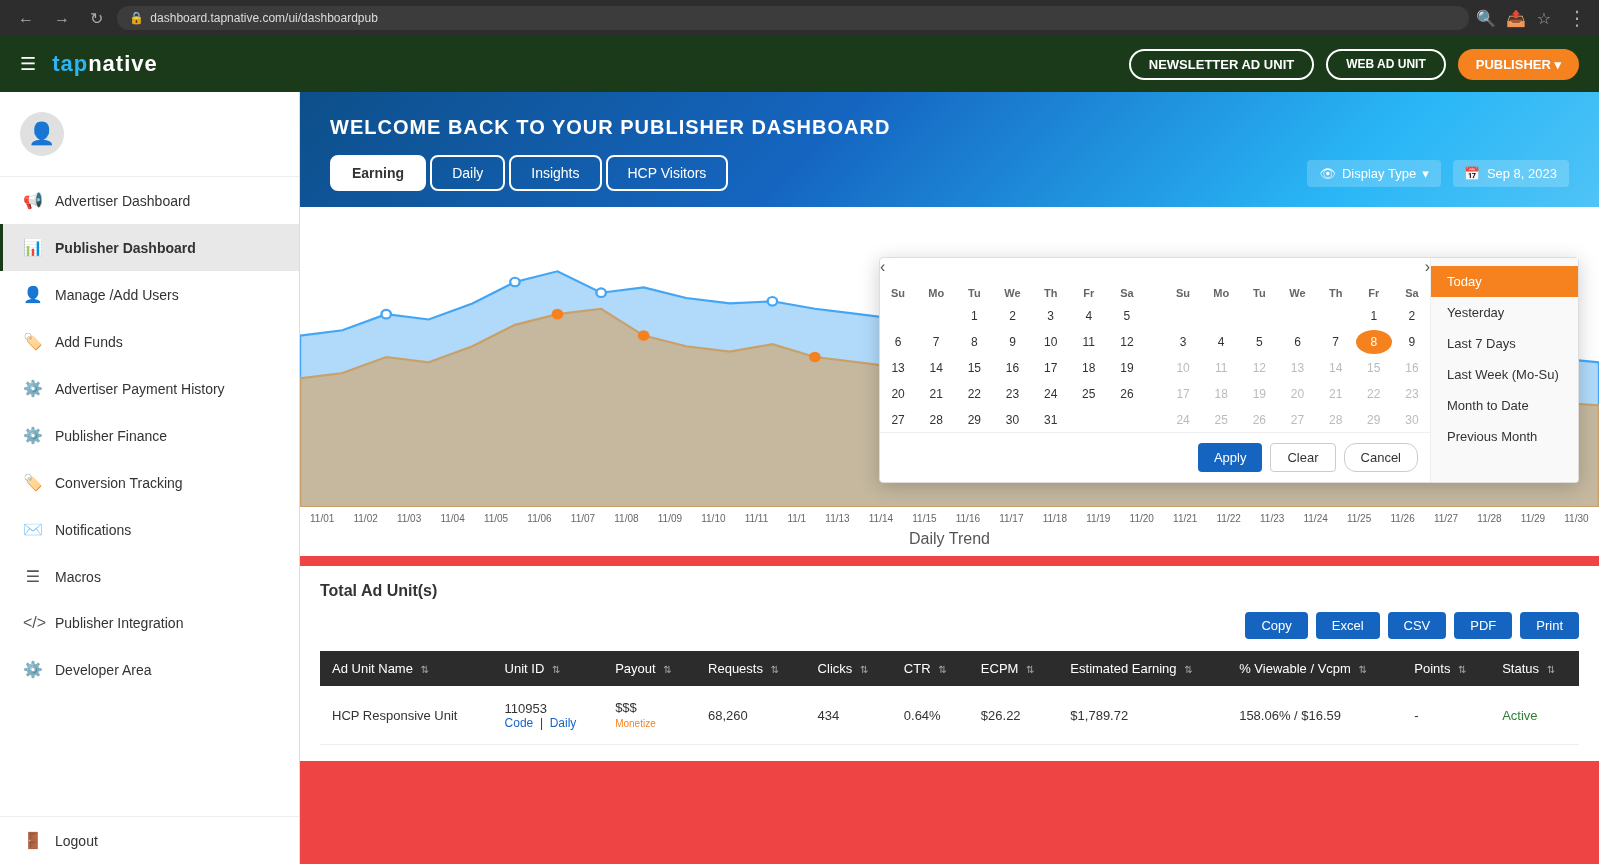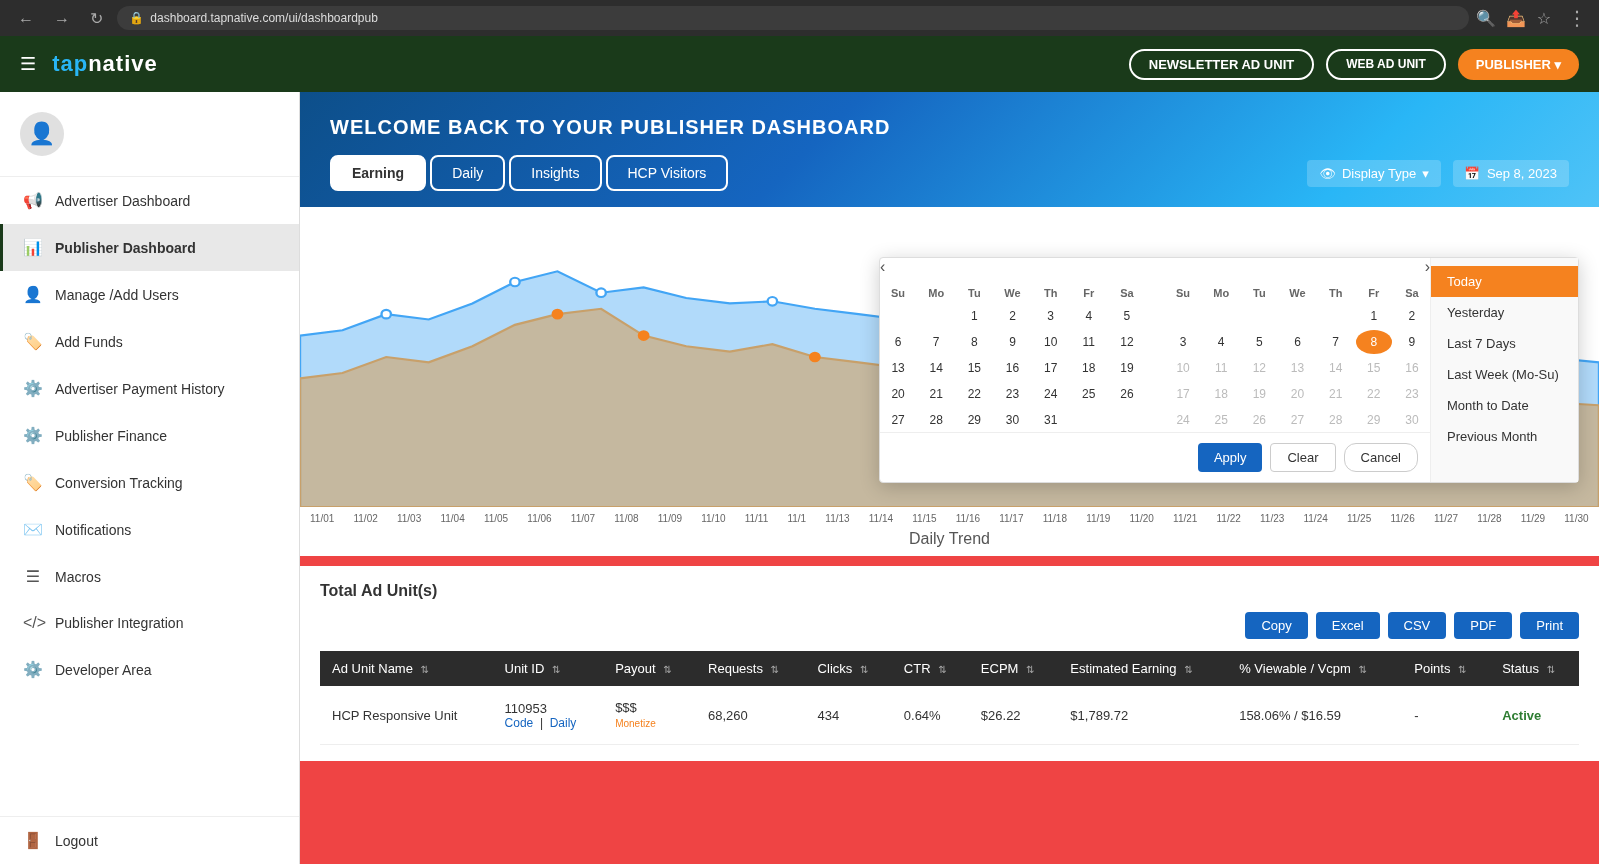--- a/index.html
+++ b/index.html
@@ -345,21 +345,21 @@
     .data-table th {
       padding: 10px 12px;
       text-align: left;
       font-weight: normal;
       white-space: nowrap;
     }
     .data-table th .sort-icon { font-size: 10px; color: #aaa; margin-left: 4px; }
     .data-table tbody tr { border-bottom: 1px solid #eee; }
     .data-table td { padding: 14px 12px; color: #333; }
     .link-blue { color: #1565c0; text-decoration: none; cursor: pointer; }
-    .status-active { color: #2e7d32; font-weight: bold; text-align: right; }
+    .status-active { color: #2e7d32; font-weight: normal; text-align: right; }
     .monetize-link { color: #f5821f; font-size: 10px; text-align: center; }
   </style>
 </head>
 <body>
 
 <div class="browser-bar">
   <button class="browser-nav-btn">←</button>
   <button class="browser-nav-btn">→</button>
   <button class="browser-nav-btn">↻</button>
   <div class="browser-url-bar">

